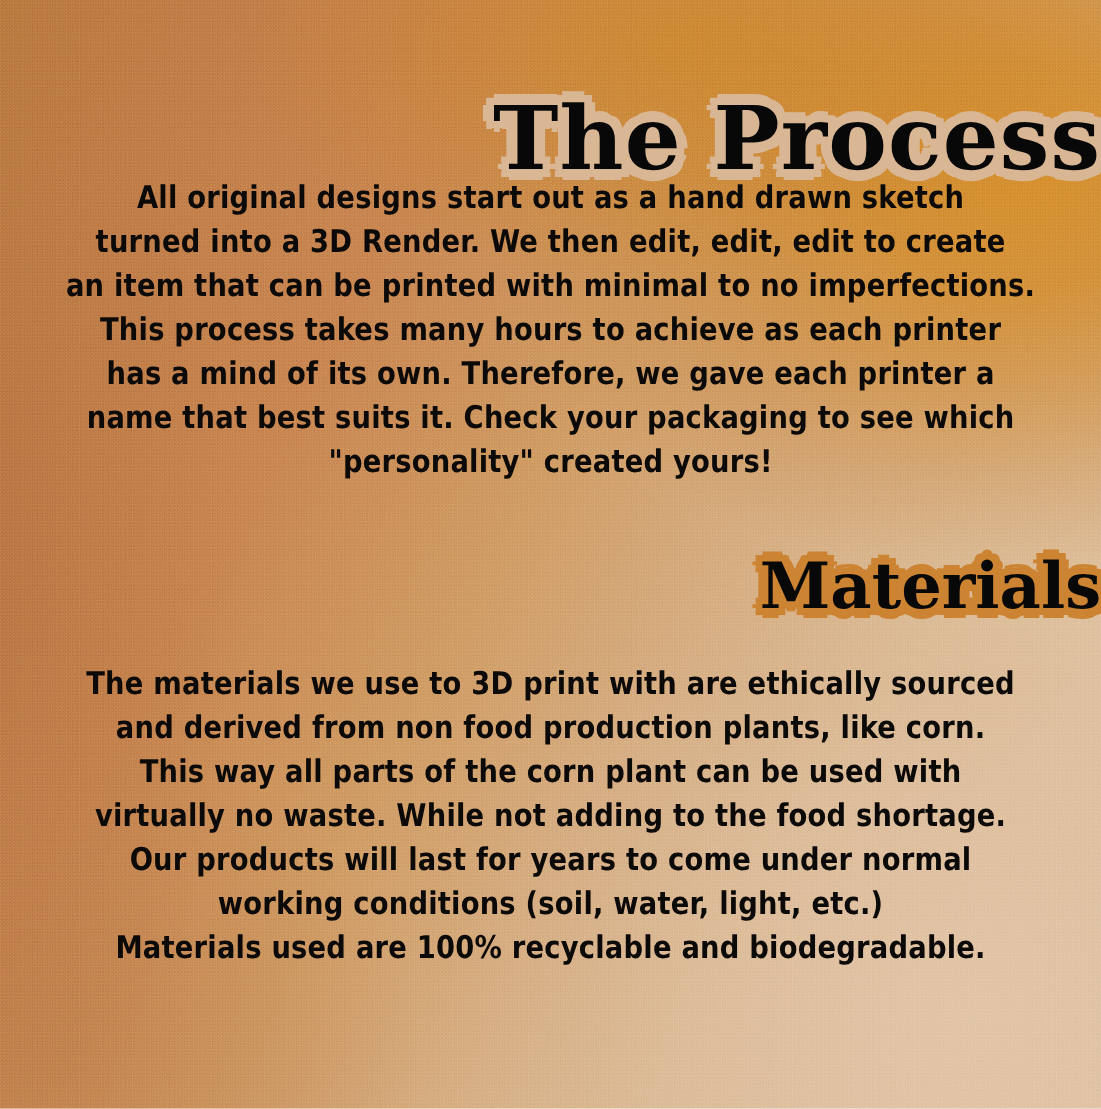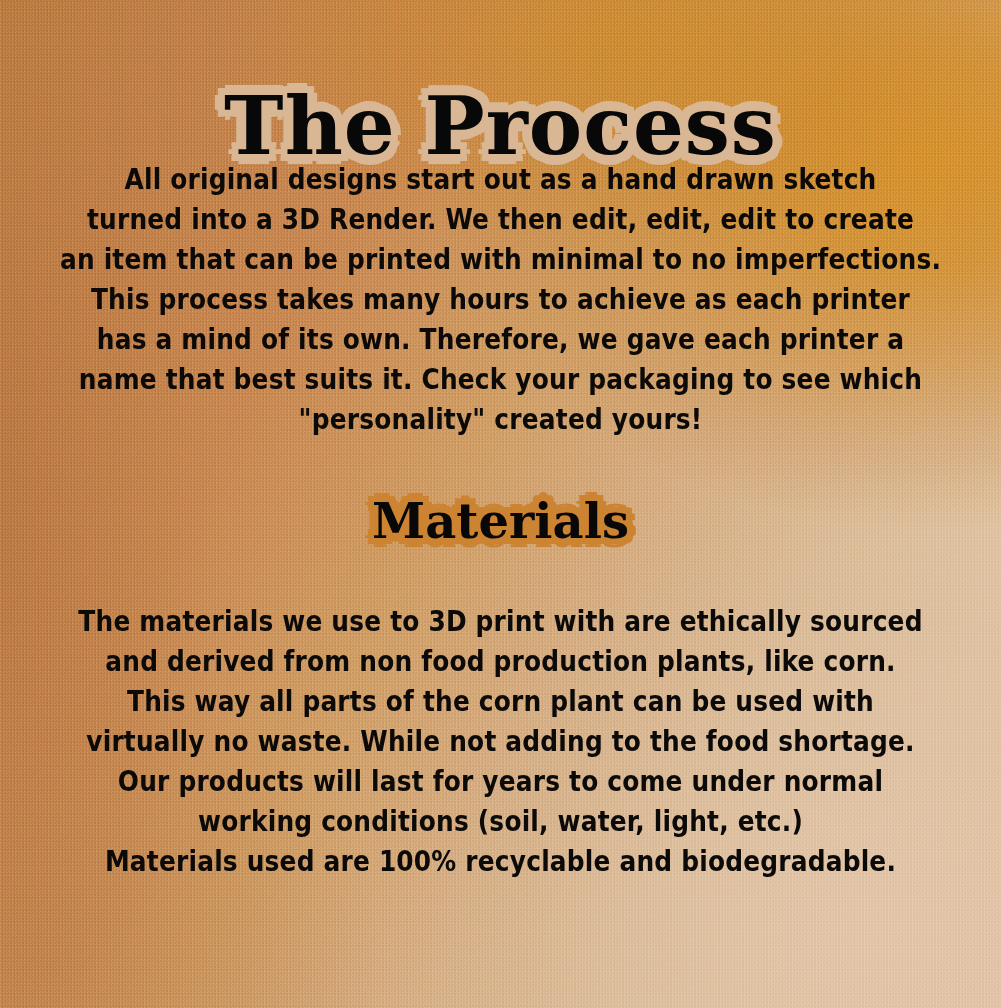--- a/index.html
+++ b/index.html
@@ -108,21 +108,21 @@
     z-index: 3;
     width: 100%;
     height: 100%;
   }
 
   
   .heading {
     position: absolute;
     left: 0;
     width: 100%;
-    text-align: center;
+    text-align: right;
     color: #080808;
     font-family: "DejaVu Serif", serif;
     font-weight: bold;
     font-style: normal;
     letter-spacing: -1px;
     line-height: 1;
     white-space: nowrap;
   }
 
   #heading-process {
@@ -138,21 +138,21 @@
       0 10px 0 #d9b795,
       0 -10px 0 #d9b795,
       7px 7px 0 #d9b795,
       -7px 7px 0 #d9b795,
       7px -7px 0 #d9b795,
       -7px -7px 0 #d9b795;
   }
 
   #heading-materials {
     top: 465px;
-    font-size: 48px;
+    font-size: 58px;
     letter-spacing: 0px;
     -webkit-text-stroke: 12px #cc8433;
     paint-order: stroke fill;
     text-shadow:
       9px 0 0 #cc8433,
       -9px 0 0 #cc8433,
       0 9px 0 #cc8433,
       0 -9px 0 #cc8433,
       6px 6px 0 #cc8433,
       -6px 6px 0 #cc8433,

